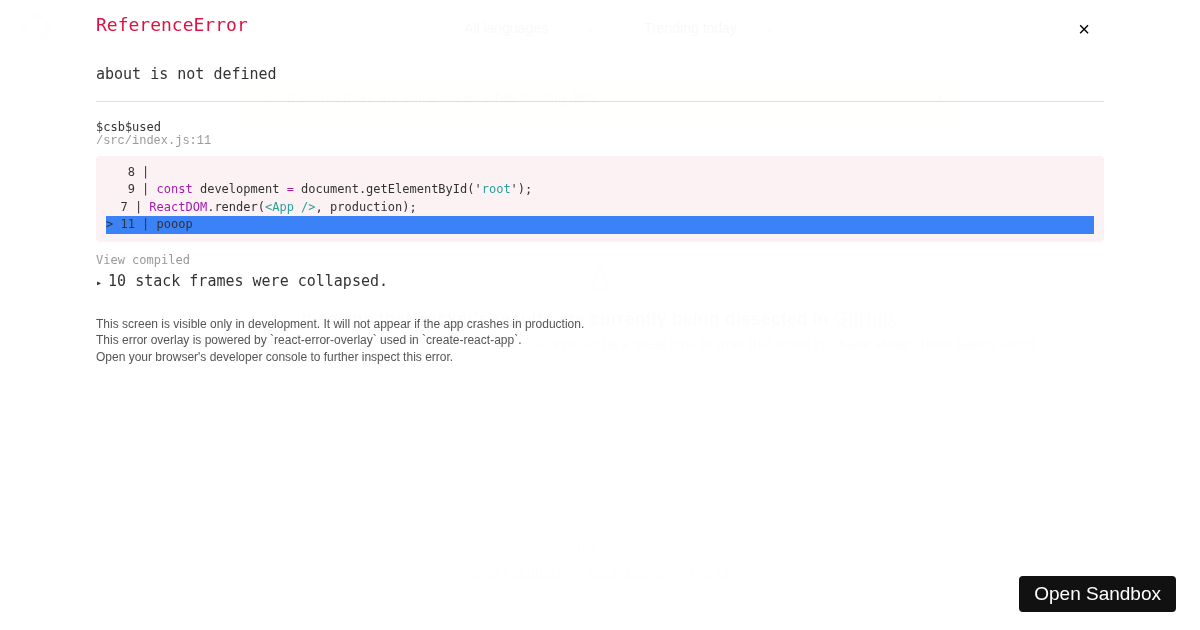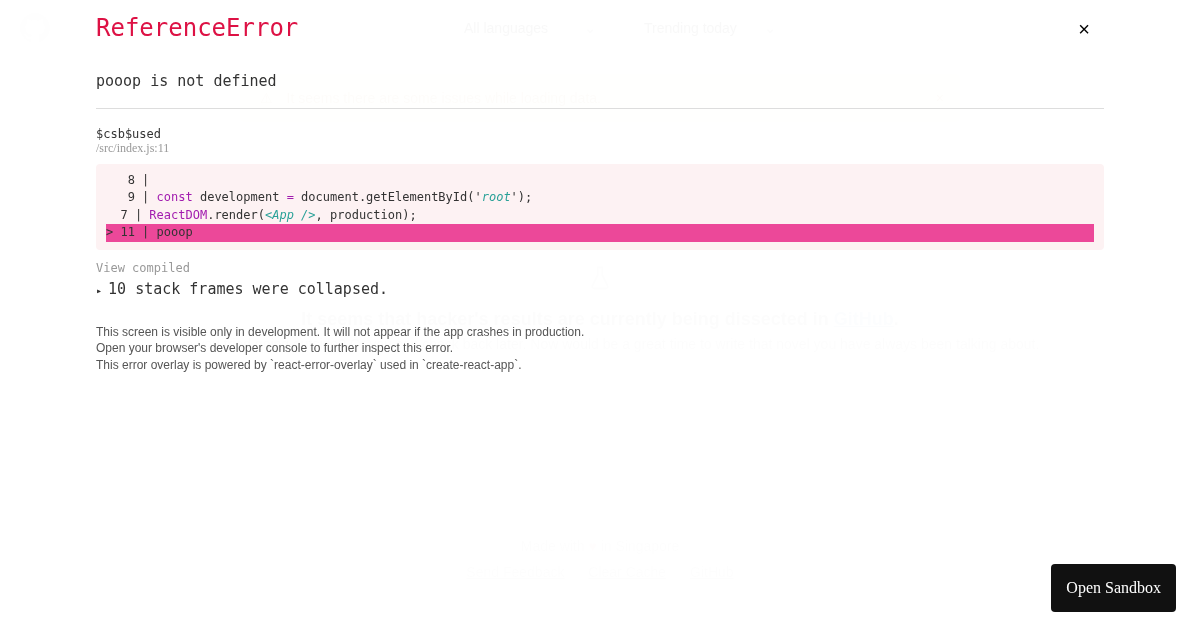--- a/index.html
+++ b/index.html
@@ -117,21 +117,21 @@
       position: absolute;
       top: 18px;
       right: 110px;
       font-size: 20px;
       color: #000;
       cursor: pointer;
       font-weight: 300;
     }
     .err-title {
       font-family: Consolas, Menlo, monospace;
-      font-size: 24px;
+      font-size: 18px;
       color: #d14;
       font-weight: 400;
       margin-bottom: 30px;
     }
     .err-msg {
       font-family: Consolas, Menlo, monospace;
       font-size: 15px;
       color: #333;
       margin-bottom: 18px;
     }
@@ -139,39 +139,39 @@
       border: none;
       border-top: 1px solid #ddd;
       margin-bottom: 18px;
     }
     .src-func {
       font-family: Consolas, Menlo, monospace;
       font-size: 12px;
       color: #333;
     }
     .src-path {
-      font-family: Liberation Serif, serif;
+      font-family: Liberation Mono, monospace;
       font-size: 12px;
       color: #999;
       margin-bottom: 8px;
     }
     .code-block {
       background: #fdf2f3;
       border-radius: 4px;
       padding: 8px 10px;
       font-family: Consolas, Menlo, monospace;
       font-size: 12px;
       line-height: 1.45;
       white-space: pre;
       color: #333;
       margin-bottom: 8px;
     }
-    .code-block .hl-row { background: #ec4899; display: inline-block; width: 100%; }
+    .code-block .hl-row { background: #3b82f6; display: inline-block; width: 100%; }
     .tok-red { color: #a21caf; } 
-    .tok-teal { color: #2aa198; font-style: italic; }
+    .tok-teal { color: #2aa198; }
     .view-compiled {
       font-family: Consolas, Menlo, monospace;
       font-size: 12px;
       color: #999;
       cursor: pointer;
       margin-bottom: 5px;
       display: inline-block;
     }
     .collapsed {
       font-family: Consolas, Menlo, monospace;
@@ -189,26 +189,25 @@
       color: #555;
       line-height: 1.4;
       max-width: 700px;
     }
     .open-sandbox {
       position: absolute;
       bottom: 18px;
       right: 24px;
       background: #111;
       color: #fff;
-      font-size: 16px;
-      padding: 15px 15px;
+      font-size: 19px;
+      padding: 7px 15px;
       border-radius: 4px;
       cursor: pointer;
       z-index: 3;
-      font-family: Liberation Serif, serif;
     }
   </style>
 </head>
 <body>
 
 <div class="background-layer">
   <div class="bg-header">
     <svg class="github-icon" viewBox="0 0 16 16" fill="#888">
         <path d="M8 0C3.58 0 0 3.58 0 8c0 3.54 2.29 6.53 5.47 7.59.4.07.55-.17.55-.38 0-.19-.01-.82-.01-1.49-2.01.37-2.53-.49-2.69-.94-.09-.23-.48-.94-.82-1.13-.28-.15-.68-.52-.01-.53.63-.01 1.08.58 1.23.82.72 1.21 1.87.87 2.33.66.07-.52.28-.87.51-1.07-1.78-.2-3.64-.89-3.64-3.95 0-.87.31-1.59.82-2.15-.08-.2-.36-1.02.08-2.12 0 0 .67-.21 2.2.82.64-.18 1.32-.27 2-.27.68 0 1.36.09 2 .27 1.53-1.04 2.2-.82 2.2-.82.44 1.1.16 1.92.08 2.12.51.56.82 1.27.82 2.15 0 3.07-1.87 3.75-3.65 3.95.29.25.54.73.54 1.48 0 1.07-.01 1.93-.01 2.2 0 .21.15.46.55.38A8.013 8.013 0 0016 8c0-4.42-3.58-8-8-8z"></path>
       </svg>
@@ -245,30 +244,30 @@
       <a>Send Feedback</a>
       <a>Clear Cache</a>
       <a>GitHub</a>
     </div>
   </div>
 </div>
 
 <div class="overlay">
   <span class="close-overlay">×</span>
   <h1 class="err-title">ReferenceError</h1>
-  <div class="err-msg">pooop is not defined</div>
+  <div class="err-msg">about is not defined</div>
   <hr class="hr">
   <div class="src-func">$csb$used</div>
   <div class="src-path">/src/index.js:11</div>
   <div class="code-block"><span>   8 | </span>
 <span>   9 | </span><span class="tok-red">const</span><span> development </span><span class="tok-red">=</span><span> document.getElementById('</span><span class="tok-teal">root</span><span>');</span>
 <span>  7 | </span><span class="tok-red">ReactDOM</span><span>.render(</span><span class="tok-teal">&lt;App /&gt;</span><span>, production);</span>
 <span class="hl-row">&gt; 11 | pooop</span></div>
   <span class="view-compiled">View compiled</span>
   <div class="collapsed">10 stack frames were collapsed.</div>
   <div class="footnote">
     <div>This screen is visible only in development. It will not appear if the app crashes in production.</div>
+    <div>This error overlay is powered by `react-error-overlay` used in `create-react-app`.</div>
     <div>Open your browser's developer console to further inspect this error.</div>
-    <div>This error overlay is powered by `react-error-overlay` used in `create-react-app`.</div>
   </div>
 </div>
 
 <div class="open-sandbox">Open Sandbox</div>
 
 </body></html>

